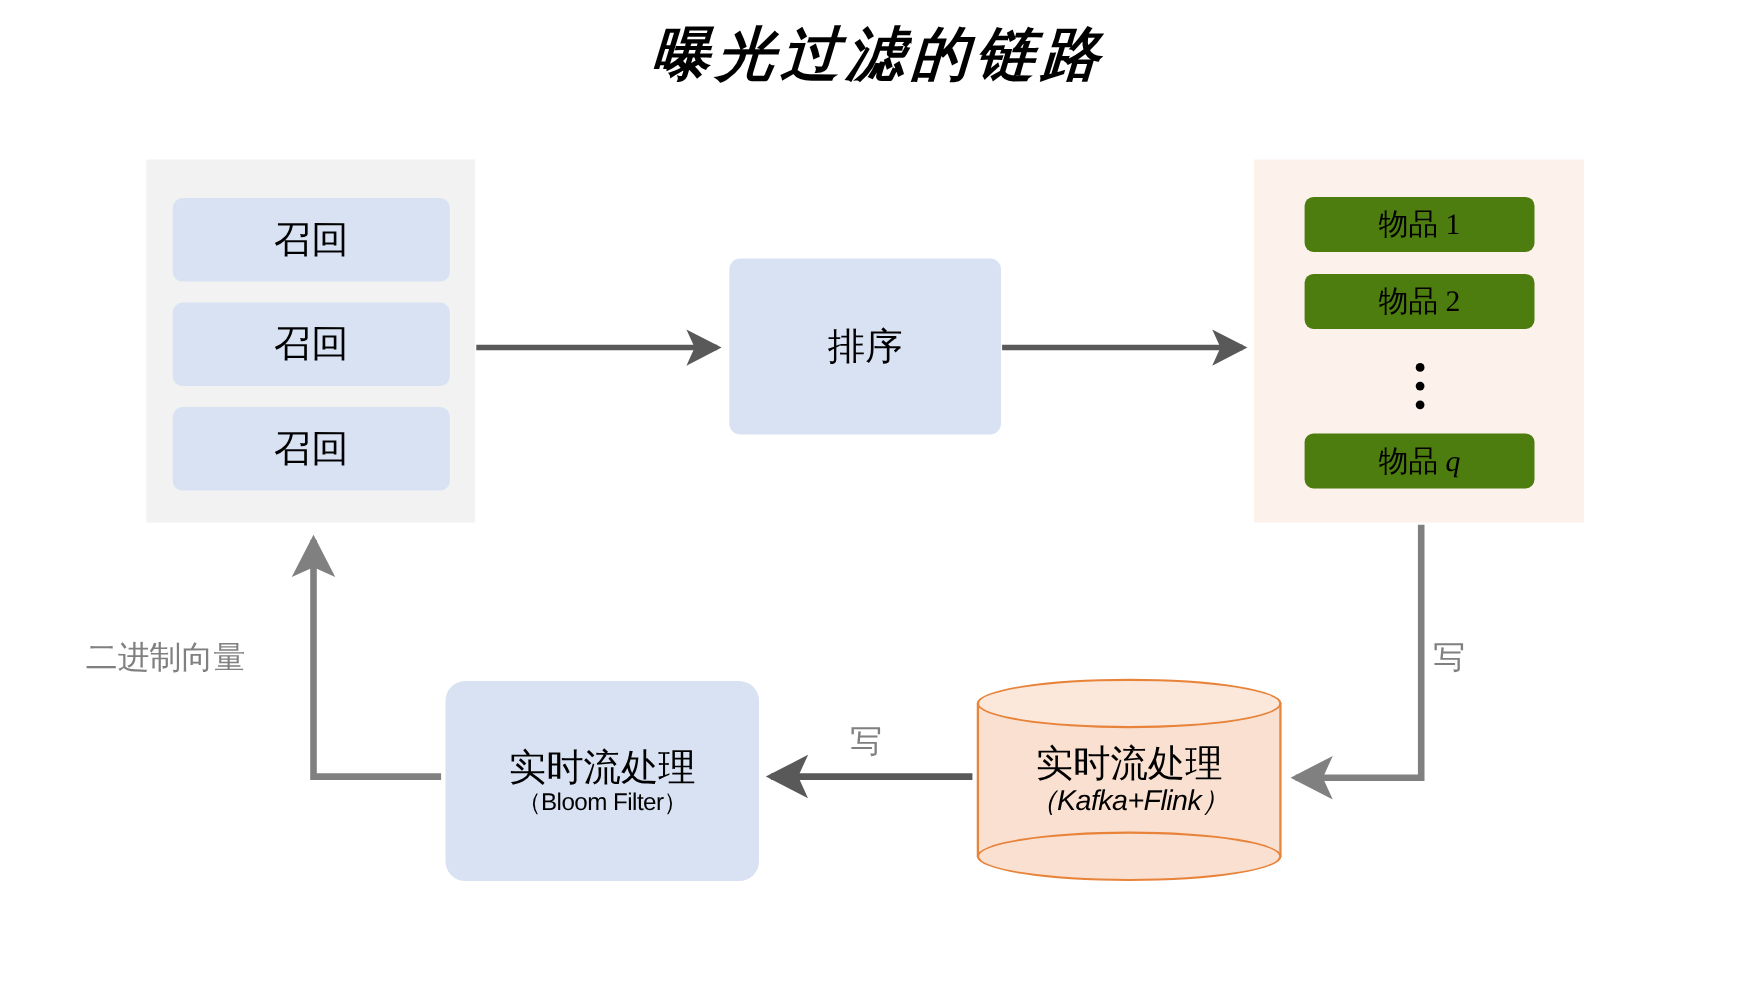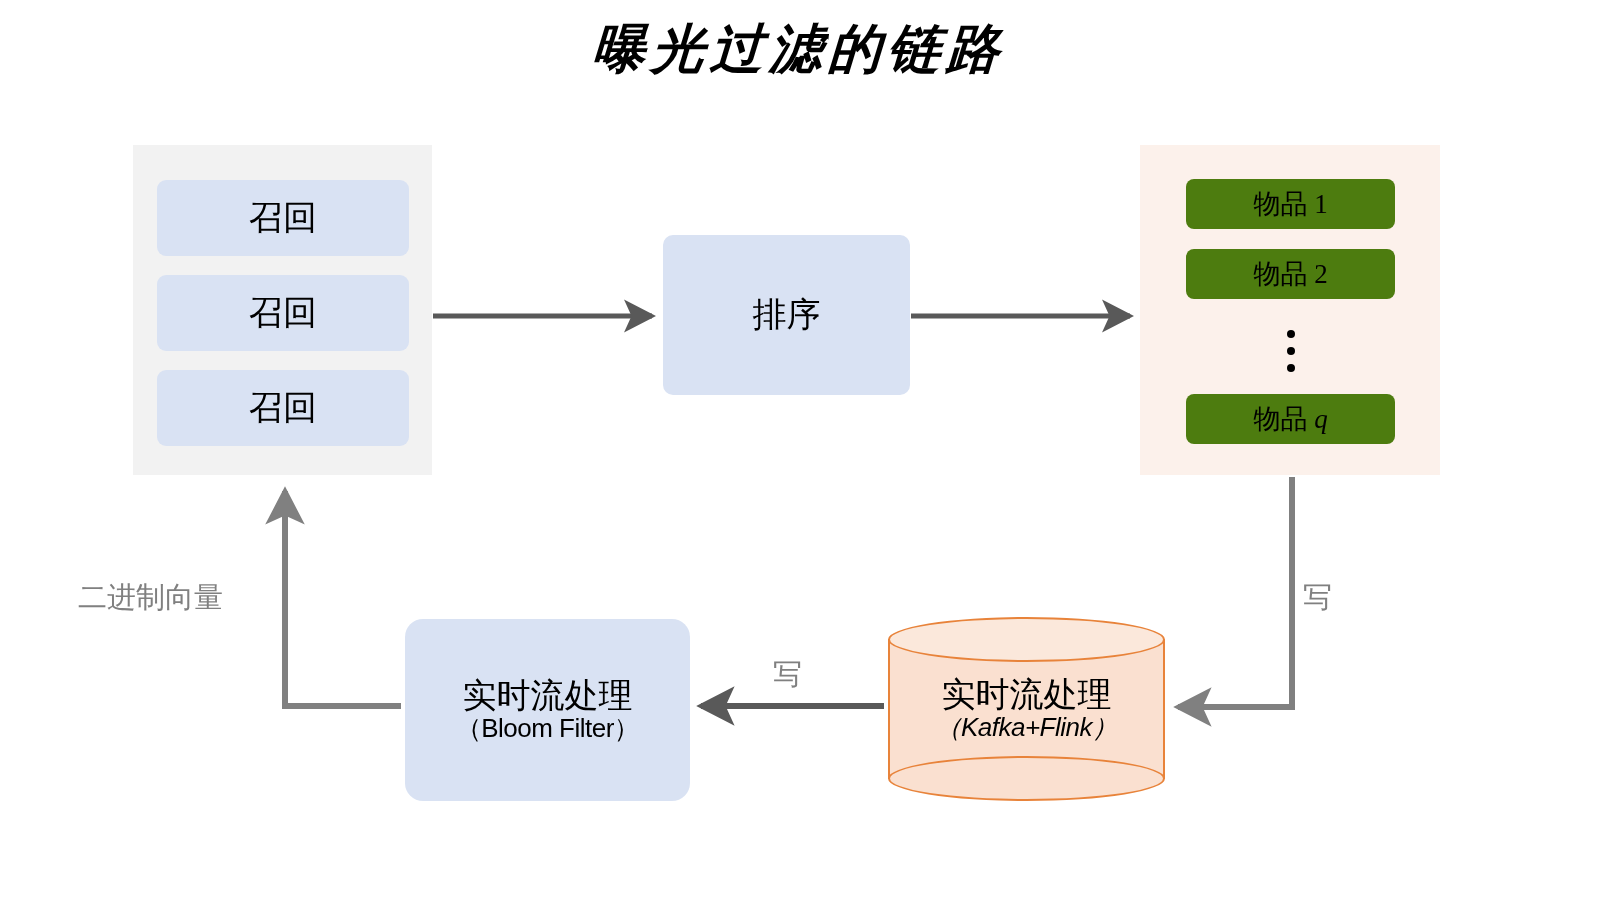--- a/index.html
+++ b/index.html
@@ -128,21 +128,21 @@
   .bloom-box {
     left: 405px;
     top: 619px;
     width: 285px;
     height: 182px;
     border-radius: 18px;
     font-size: 34px;
     line-height: 1.12;
   }
   .bloom-sub {
-    font-size: 26px;
+    font-size: 22px;
     letter-spacing: -0.5px;
   }
 
   
   .cylinder {
     position: absolute;
     left: 888px;
     top: 617px;
     width: 277px;
     height: 184px;

